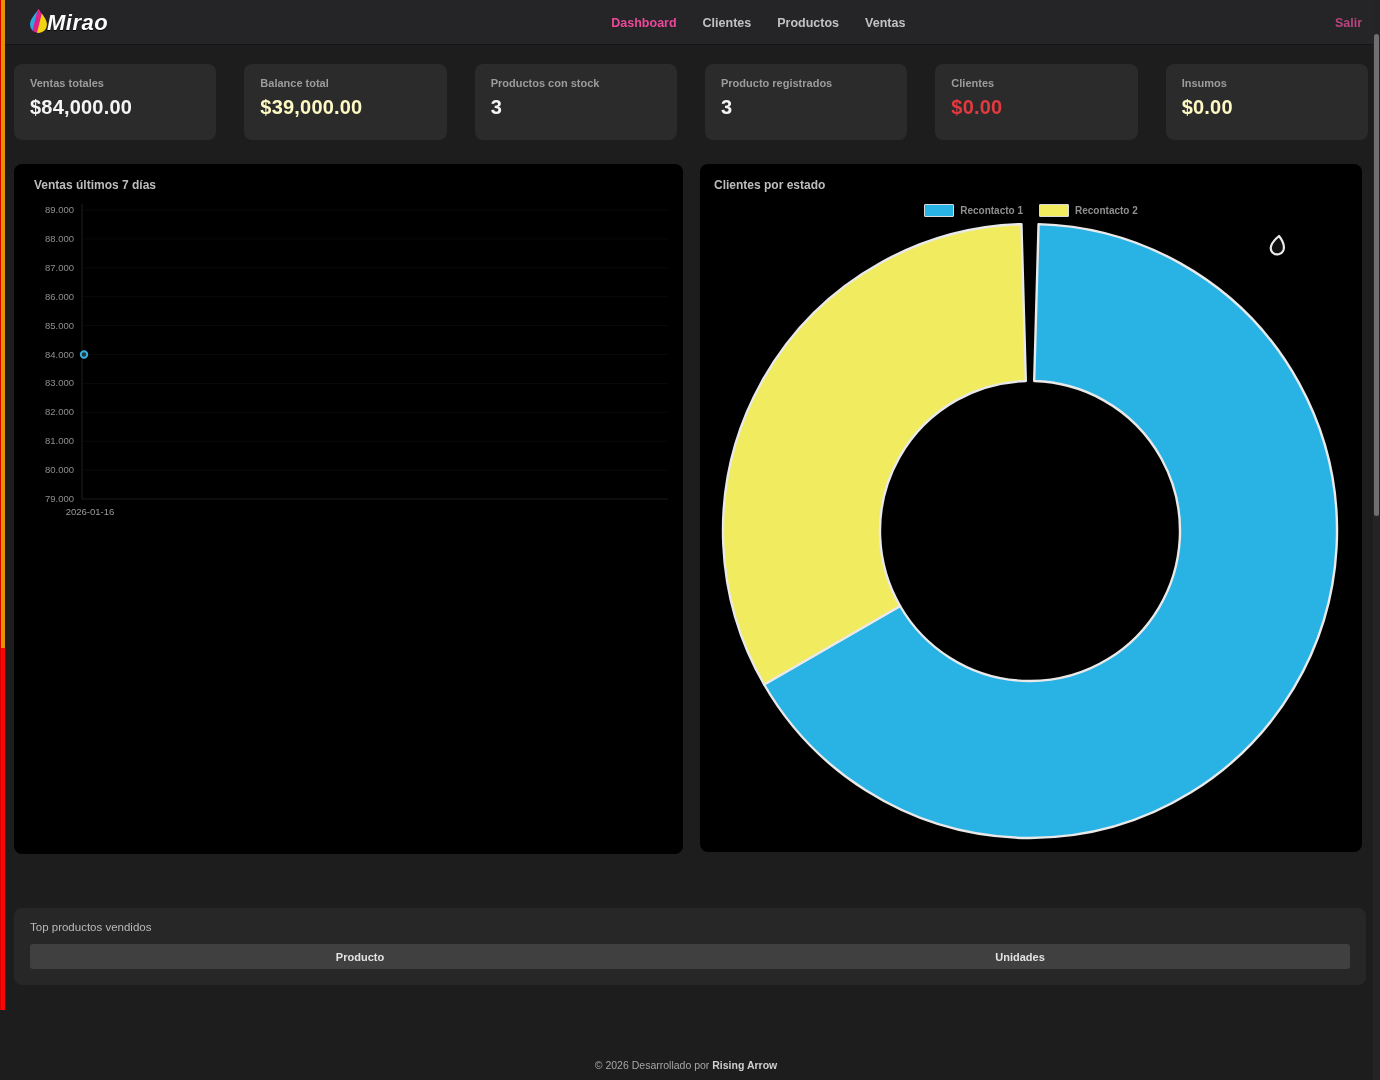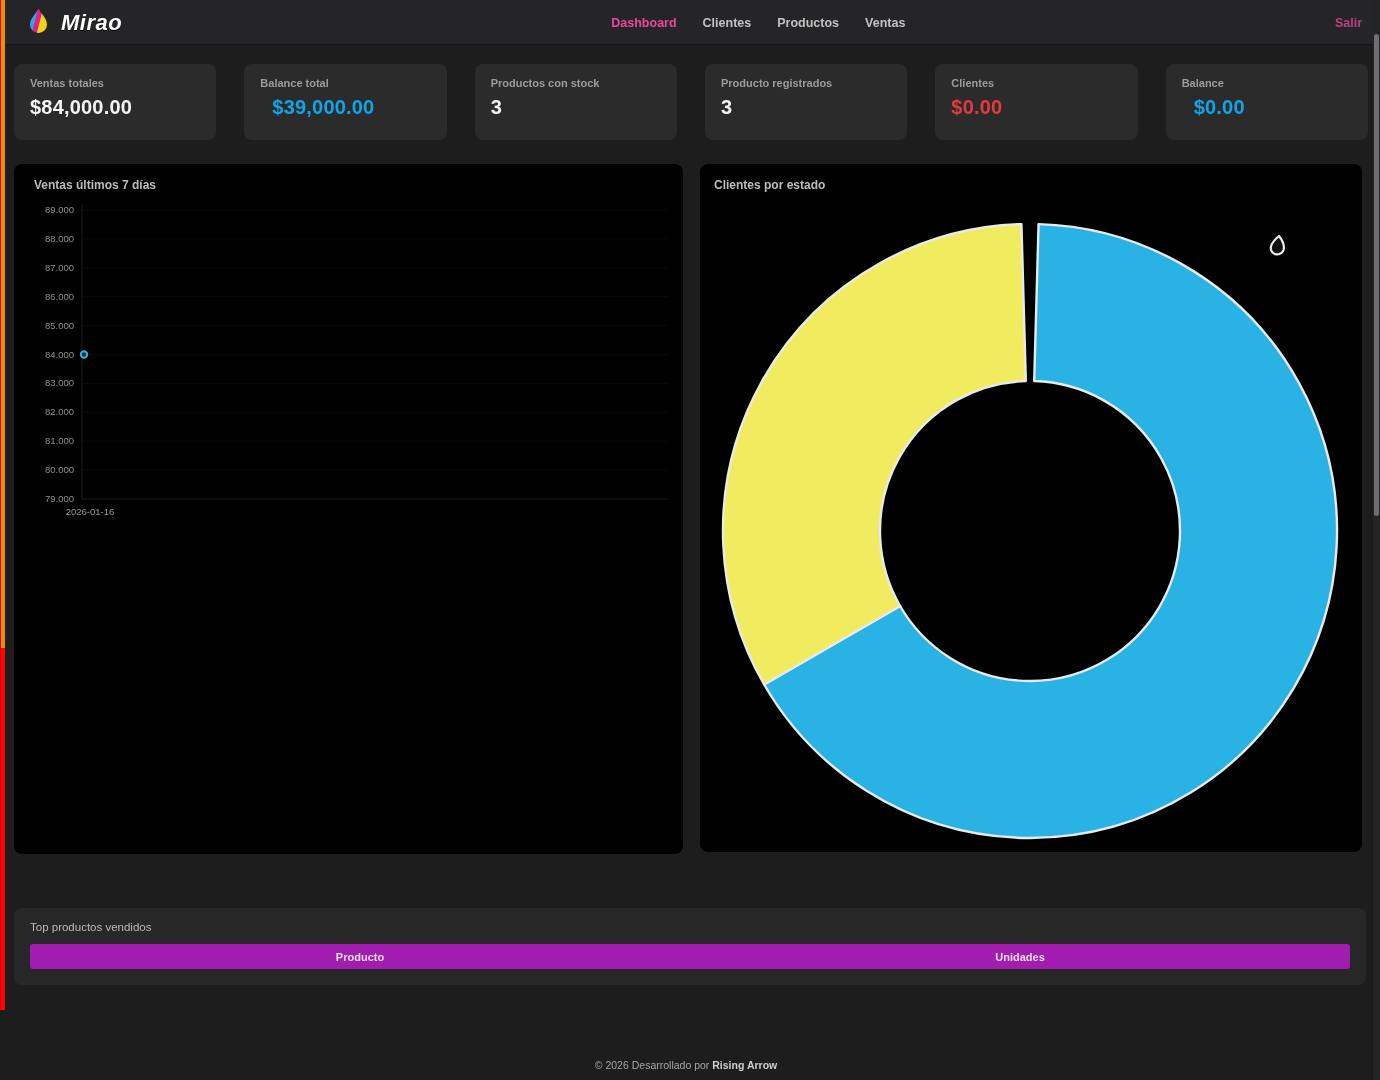--- a/index.html
+++ b/index.html
@@ -23,21 +23,21 @@
   .scrollbar .thumb{
     position:absolute; top:34px; left:1px; width:5px; height:482px;
     background:#6f6f72; border-radius:3px;
   }
   
   .navbar{
     position:absolute; top:0; left:0; width:1380px; height:45px;
     background:#252527; display:flex; align-items:center;
     border-bottom:1px solid #161617;
   }
-  .brand{ position:absolute; left:30px; top:0; height:45px; display:flex; align-items:center; gap:14px;}
+  .brand{ position:absolute; left:30px; top:0; height:45px; display:flex; align-items:center; gap:0;}
   .brand-name{
     font-size:22px; font-weight:800; color:#fdfdfd; letter-spacing:0.5px;
     font-style:italic; text-shadow:0 1px 0 #000;
   }
   .nav-links{
     position:absolute; left:50%; transform:translateX(-5%); top:0; height:45px;
     display:flex; align-items:center; gap:26px; left:626px;
   }
   .nav-link{ font-size:12.5px; font-weight:700; color:#c2c2c2; cursor:pointer; }
   .nav-link.active{ color:#ec4899; }
@@ -46,21 +46,21 @@
   
   .stats-row{
     position:absolute; top:64px; left:14px; width:1354px;
     display:grid; grid-template-columns:repeat(6,1fr); gap:28px;
   }
   .stat-card{
     height:76px; background:#2b2b2c; border-radius:8px; padding:13px 16px;
   }
   .stat-label{ font-size:11px; font-weight:700; color:#9c9c9c; }
   .stat-value{ font-size:20px; font-weight:800; margin-top:7px; letter-spacing:0.2px;}
-  .c-white{ color:#f4f4f4; } .c-green{ color:#0ea5e9;margin-left:12px; } .c-red{ color:#e23a3f; }
+  .c-white{ color:#f4f4f4; } .c-green{ color:#fef9c3; } .c-red{ color:#e23a3f; }
   
   .charts-row{ position:absolute; top:164px; left:14px; display:grid; grid-template-columns:669px 662px; gap:17px;}
   .chart-card{ background:#000000; border-radius:8px; position:relative; height:690px; }
   .chart-title{ position:absolute; top:14px; left:20px; font-size:12px; font-weight:700; color:#bdbdbd; }
   #line-chart{ position:absolute; top:30px; left:6px; }
   .legend-row{
     position:absolute; top:40px; left:0; width:100%; display:flex; justify-content:center; gap:16px;
     align-items:center;
   }
   .legend-item{ display:flex; align-items:center; gap:6px; cursor:pointer; }
@@ -68,21 +68,21 @@
   .legend-label{ font-size:10px; font-weight:700; color:#8f8f8f; }
   #donut-chart{ position:absolute; left:20px; top:57px; }
   .cursor-glyph{ position:absolute; left:1266px; top:233px; z-index:60; }
   
   .table-card{
     position:absolute; top:908px; left:14px; width:1352px; height:77px;
     background:#272728; border-radius:8px; padding:13px 16px;
   }
   .table-title{ font-size:11.5px; font-weight:400; color:#b9b9b9; }
   .table-header{
-    margin-top:11px; height:25px; background:#a21caf; border-radius:3px;
+    margin-top:11px; height:25px; background:#404040; border-radius:3px;
     display:flex; align-items:center;
   }
   .th-cell{ width:50%; text-align:center; font-size:11px; font-weight:700; color:#e2e2e2; }
   
   .footer{
     position:absolute; top:1059px; left:0; width:1372px; text-align:center;
     font-size:10.5px; color:#a6a6a6;
   }
   .footer b{ color:#cfcfcf; }
   svg text{ font-family:"Liberation Sans", sans-serif; }
@@ -138,21 +138,21 @@
     </div>
     <div class="stat-card">
       <div class="stat-label">Producto registrados</div>
       <div class="stat-value c-white">3</div>
     </div>
     <div class="stat-card">
       <div class="stat-label">Clientes</div>
       <div class="stat-value c-red">$0.00</div>
     </div>
     <div class="stat-card">
-      <div class="stat-label">Balance</div>
+      <div class="stat-label">Insumos</div>
       <div class="stat-value c-green">$0.00</div>
     </div>
   </div>
 
 <div class="charts-row">
 
   <div class="chart-card">
     <div class="chart-title">Ventas últimos 7 días</div>
     <svg id="line-chart" width="656" height="500">
         <text x="54" y="19" text-anchor="end" font-size="9.5" fill="#8f8f8f">89.000</text>
@@ -178,20 +178,30 @@
         <text x="54" y="308" text-anchor="end" font-size="9.5" fill="#8f8f8f">79.000</text>
         <line x1="62" x2="648" y1="305" y2="305" stroke="rgba(255,255,255,0.10)"></line>
         <line x1="62" x2="62" y1="10" y2="305" stroke="rgba(255,255,255,0.12)"></line>
         <circle cx="64" cy="160.5" r="3.2" fill="#29333a" stroke="#2fb4e0" stroke-width="2"></circle>
         <text x="70" y="321" text-anchor="middle" font-size="9.5" fill="#9a9a9a">2026-01-16</text>
       </svg>
   </div>
 
   <div class="chart-card" style="height:688px;">
     <div class="chart-title" style="left:14px;">Clientes por estado</div>
+    <div class="legend-row" id="donut-legend">
+        <div class="legend-item">
+          <span class="legend-swatch" style="background: rgb(41, 178, 228);"></span>
+          <span class="legend-label">Recontacto 1</span>
+        </div>
+        <div class="legend-item">
+          <span class="legend-swatch" style="background: rgb(240, 235, 95);"></span>
+          <span class="legend-label">Recontacto 2</span>
+        </div>
+      </div>
     <svg id="donut-chart" width="620" height="620">
         <path d="M 318.5719430881356 3.1196946826112253 A 307 307 0 1 1 44.13020103817729 463.5 L 180.0961894323342 385 A 150 150 0 1 0 314.1882458085353 160.05848274394685 Z" fill="#29b2e4" stroke="#e9e9e9" stroke-width="2.4" stroke-linejoin="round"></path>
         <path d="M 44.13020103817729 463.5 A 307 307 0 0 1 301.4280569118643 3.1196946826112253 L 305.8117541914646 160.05848274394685 A 150 150 0 0 0 180.0961894323342 385 Z" fill="#f0eb5f" stroke="#e9e9e9" stroke-width="2.4" stroke-linejoin="round"></path>
       </svg>
   </div>
 
 </div>
 
 <div class="cursor-glyph">
   <svg width="26" height="28" viewBox="0 0 26 28">

